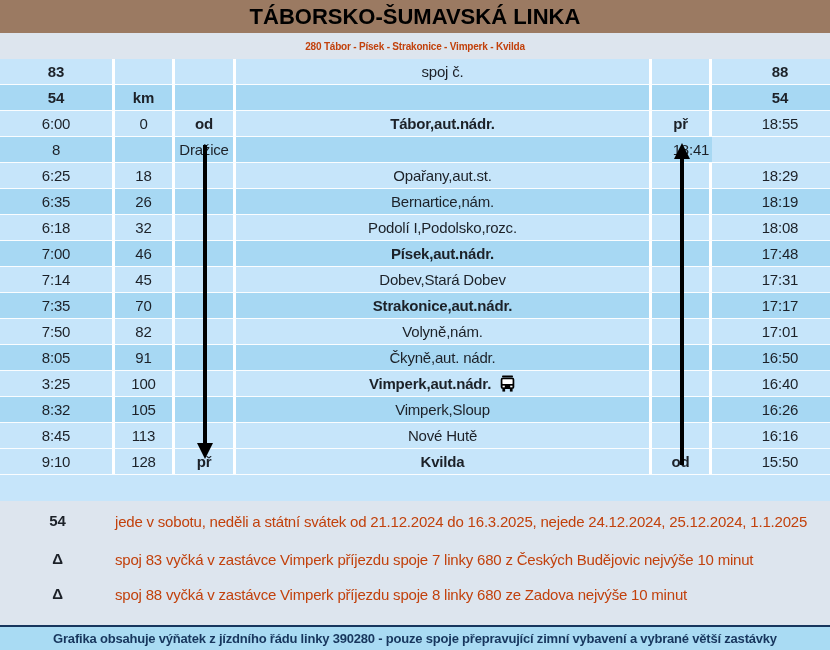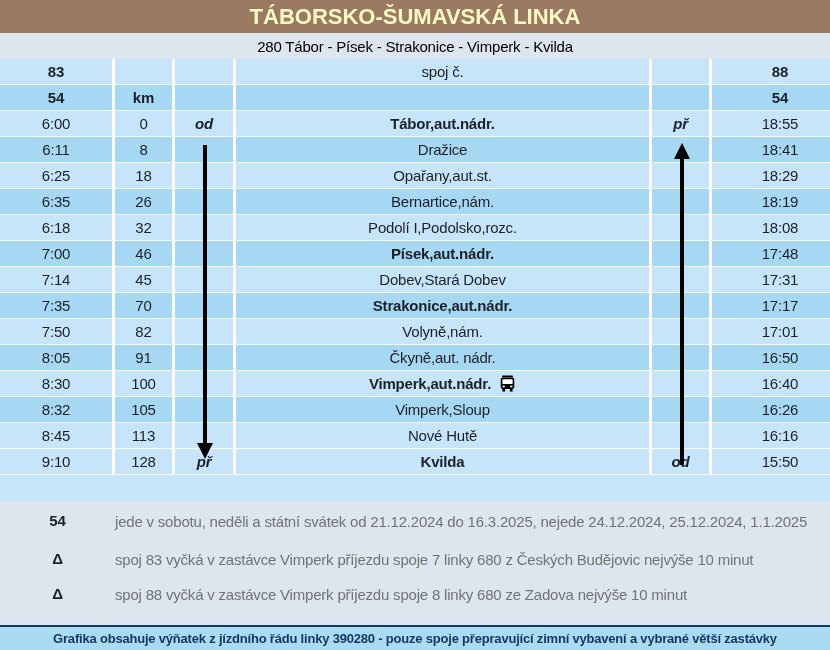--- a/index.html
+++ b/index.html
@@ -10,44 +10,44 @@
     --bar-blue:#a9dbf3;
     --navy:#17365d;
     --ink:#1c2128;
   }
   *{margin:0;padding:0;box-sizing:border-box;}
   html,body{background:#fff;}
   body{font-family:"Liberation Sans","DejaVu Sans",sans-serif;color:var(--ink);}
   .page{width:830px;height:650px;overflow:hidden;background:var(--panel);position:relative;letter-spacing:-0.2px;}
 
   .title-bar{height:33px;background:var(--brown);display:flex;align-items:center;justify-content:center;}
-  .title-bar h1{color:#fef9c3;font-size:22px;font-weight:bold;letter-spacing:0;text-align:center;}
+  .title-bar h1{color:#000000;font-size:22px;font-weight:bold;letter-spacing:0;text-align:center;}
 
   .subtitle-bar{height:26px;background:var(--panel);display:flex;align-items:center;justify-content:center;}
-  .subtitle-bar h2{font-size:15px;font-weight:normal;color:#000000;}
+  .subtitle-bar h2{font-size:10px;font-weight:bold;color:#c2410c;}
 
   .timetable{position:relative;width:830px;height:442px;background:var(--row-light);}
   .trow{display:grid;grid-template-columns:115px 60px 61px 416px 60px 118px;height:26px;border-bottom:1px solid rgba(255,255,255,.9);}
   .trow.light .cell{background:var(--row-light);}
   .trow.dark .cell{background:var(--row-dark);}
   .cell{display:flex;align-items:center;justify-content:center;font-size:15px;border-right:3px solid #fff;overflow:hidden;white-space:nowrap;}
   .cell:last-child{border-right:none;padding-left:18px;}
   .b{font-weight:bold;}
-  .c-dir{font-weight:bold;font-style:italic;}
+  .c-dir{font-weight:bold;}
   .bus{margin-left:8px;flex:0 0 auto;}
 
   .arrow-line{position:absolute;width:4px;background:#000;}
   .arrow-head{position:absolute;width:0;height:0;border-left:8px solid transparent;border-right:8px solid transparent;}
   .head-down{border-top:16px solid #000;}
   .head-up{border-bottom:16px solid #000;}
 
   .notes{height:124px;background:var(--panel);padding-top:7px;}
   .note{display:flex;align-items:flex-start;}
   .note-sym{width:115px;flex:0 0 115px;text-align:center;font-weight:bold;font-size:15px;line-height:20px;}
-  .note-text{flex:1;font-size:15px;line-height:21px;padding-right:20px;color:#737373;}
+  .note-text{flex:1;font-size:15px;line-height:21px;padding-right:20px;color:#c2410c;}
   .note.n1{margin-top:3px;}
   .note.n2{margin-top:17px;}
   .note.n3{margin-top:14px;}
 
   .footer-bar{position:absolute;left:0;bottom:0;width:830px;height:25px;background:var(--bar-blue);border-top:2px solid var(--navy);display:flex;align-items:center;justify-content:center;}
   .footer-bar span{font-size:13px;font-weight:bold;color:var(--navy);white-space:nowrap;}
 </style>
 </head>
 <body>
 
@@ -84,21 +84,20 @@
     <div>
         <div class="trow light">
           <div class="cell c-time">6:00</div>
           <div class="cell c-km">0</div>
           <div class="cell c-dir">od</div>
           <div class="cell c-station b">Tábor,aut.nádr.</div>
           <div class="cell c-dir">př</div>
           <div class="cell c-time">18:55</div>
         </div>
         <div class="trow dark">
-          <div class="cell c-time">6:11</div>
           <div class="cell c-km">8</div>
           <div class="cell c-dir"></div>
           <div class="cell c-station">Dražice</div>
           <div class="cell c-dir"></div>
           <div class="cell c-time">18:41</div>
         </div>
         <div class="trow light">
           <div class="cell c-time">6:25</div>
           <div class="cell c-km">18</div>
           <div class="cell c-dir"></div>
@@ -156,21 +155,21 @@
         </div>
         <div class="trow dark">
           <div class="cell c-time">8:05</div>
           <div class="cell c-km">91</div>
           <div class="cell c-dir"></div>
           <div class="cell c-station">Čkyně,aut. nádr.</div>
           <div class="cell c-dir"></div>
           <div class="cell c-time">16:50</div>
         </div>
         <div class="trow light">
-          <div class="cell c-time">8:30</div>
+          <div class="cell c-time">3:25</div>
           <div class="cell c-km">100</div>
           <div class="cell c-dir"></div>
           <div class="cell c-station b">Vimperk,aut.nádr.<svg class="bus" width="17" height="17" viewBox="0 0 20 20">
               <rect x="3.5" y="0.5" width="13" height="2" rx="1" fill="#000"></rect>
               <rect x="2" y="3" width="16" height="13.5" rx="2.5" fill="#000"></rect>
               <rect x="4" y="5" width="12" height="5.5" rx="0.5" fill="#fff"></rect>
               <rect x="4.2" y="12.5" width="2.6" height="2" fill="#fff"></rect>
               <rect x="13.2" y="12.5" width="2.6" height="2" fill="#fff"></rect>
               <rect x="4" y="16.5" width="3.2" height="3" fill="#000"></rect>
               <rect x="12.8" y="16.5" width="3.2" height="3" fill="#000"></rect>

